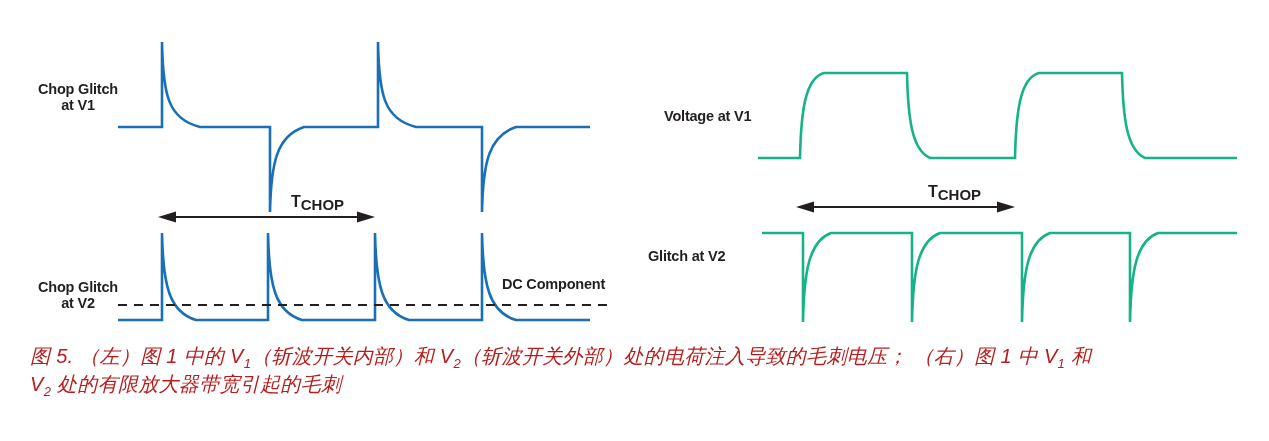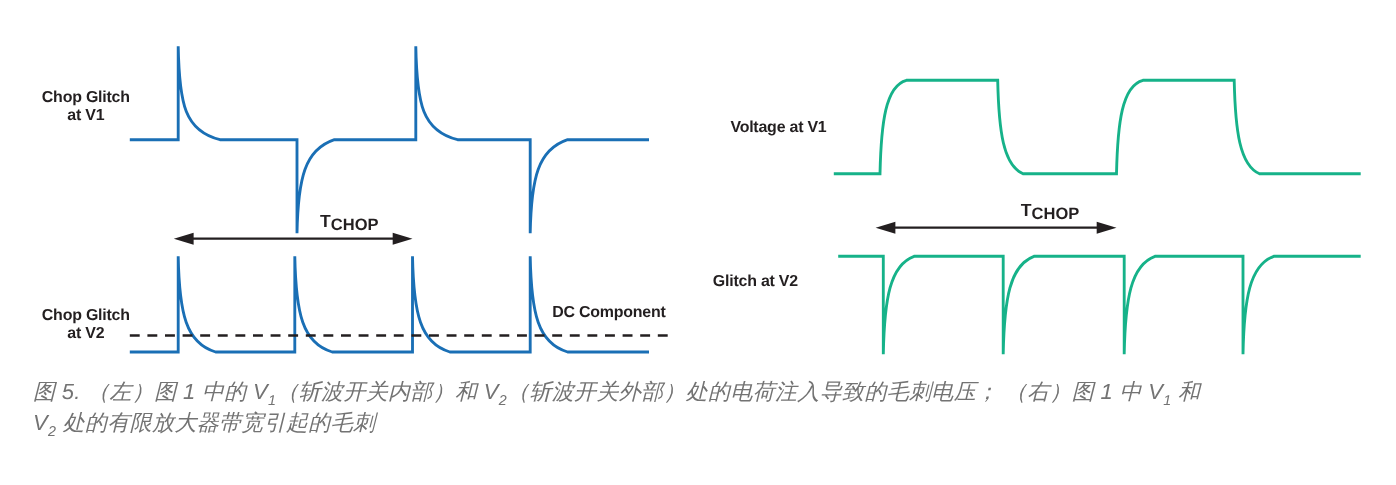--- a/index.html
+++ b/index.html
@@ -9,21 +9,21 @@
   .plot-svg { position:absolute; left:0; top:0; }
   .wf-label {
     position:absolute; font-weight:bold; font-size:14.5px; line-height:16px;
     color:#231f20; letter-spacing:-0.2px;
   }
   .center { text-align:center; }
   .tchop { position:absolute; font-weight:bold; font-size:16px; color:#231f20; letter-spacing:0; }
   .tchop sub { font-size:15px; vertical-align:-3px; font-weight:bold; }
   .caption-line {
     position:absolute; left:30px; font-style:italic; font-size:20px;
-    color:#737373; letter-spacing:0.3px; white-space:nowrap;
+    color:#b91c1c; letter-spacing:0.3px; white-space:nowrap;
   }
   .caption-line sub { font-size:13px; vertical-align:-5px; font-style:italic; }
 </style>
 </head>
 <body>
 
 <div class="fig">
 
   <svg class="plot-svg" width="1269" height="345" viewBox="0 0 1269 345">
 

